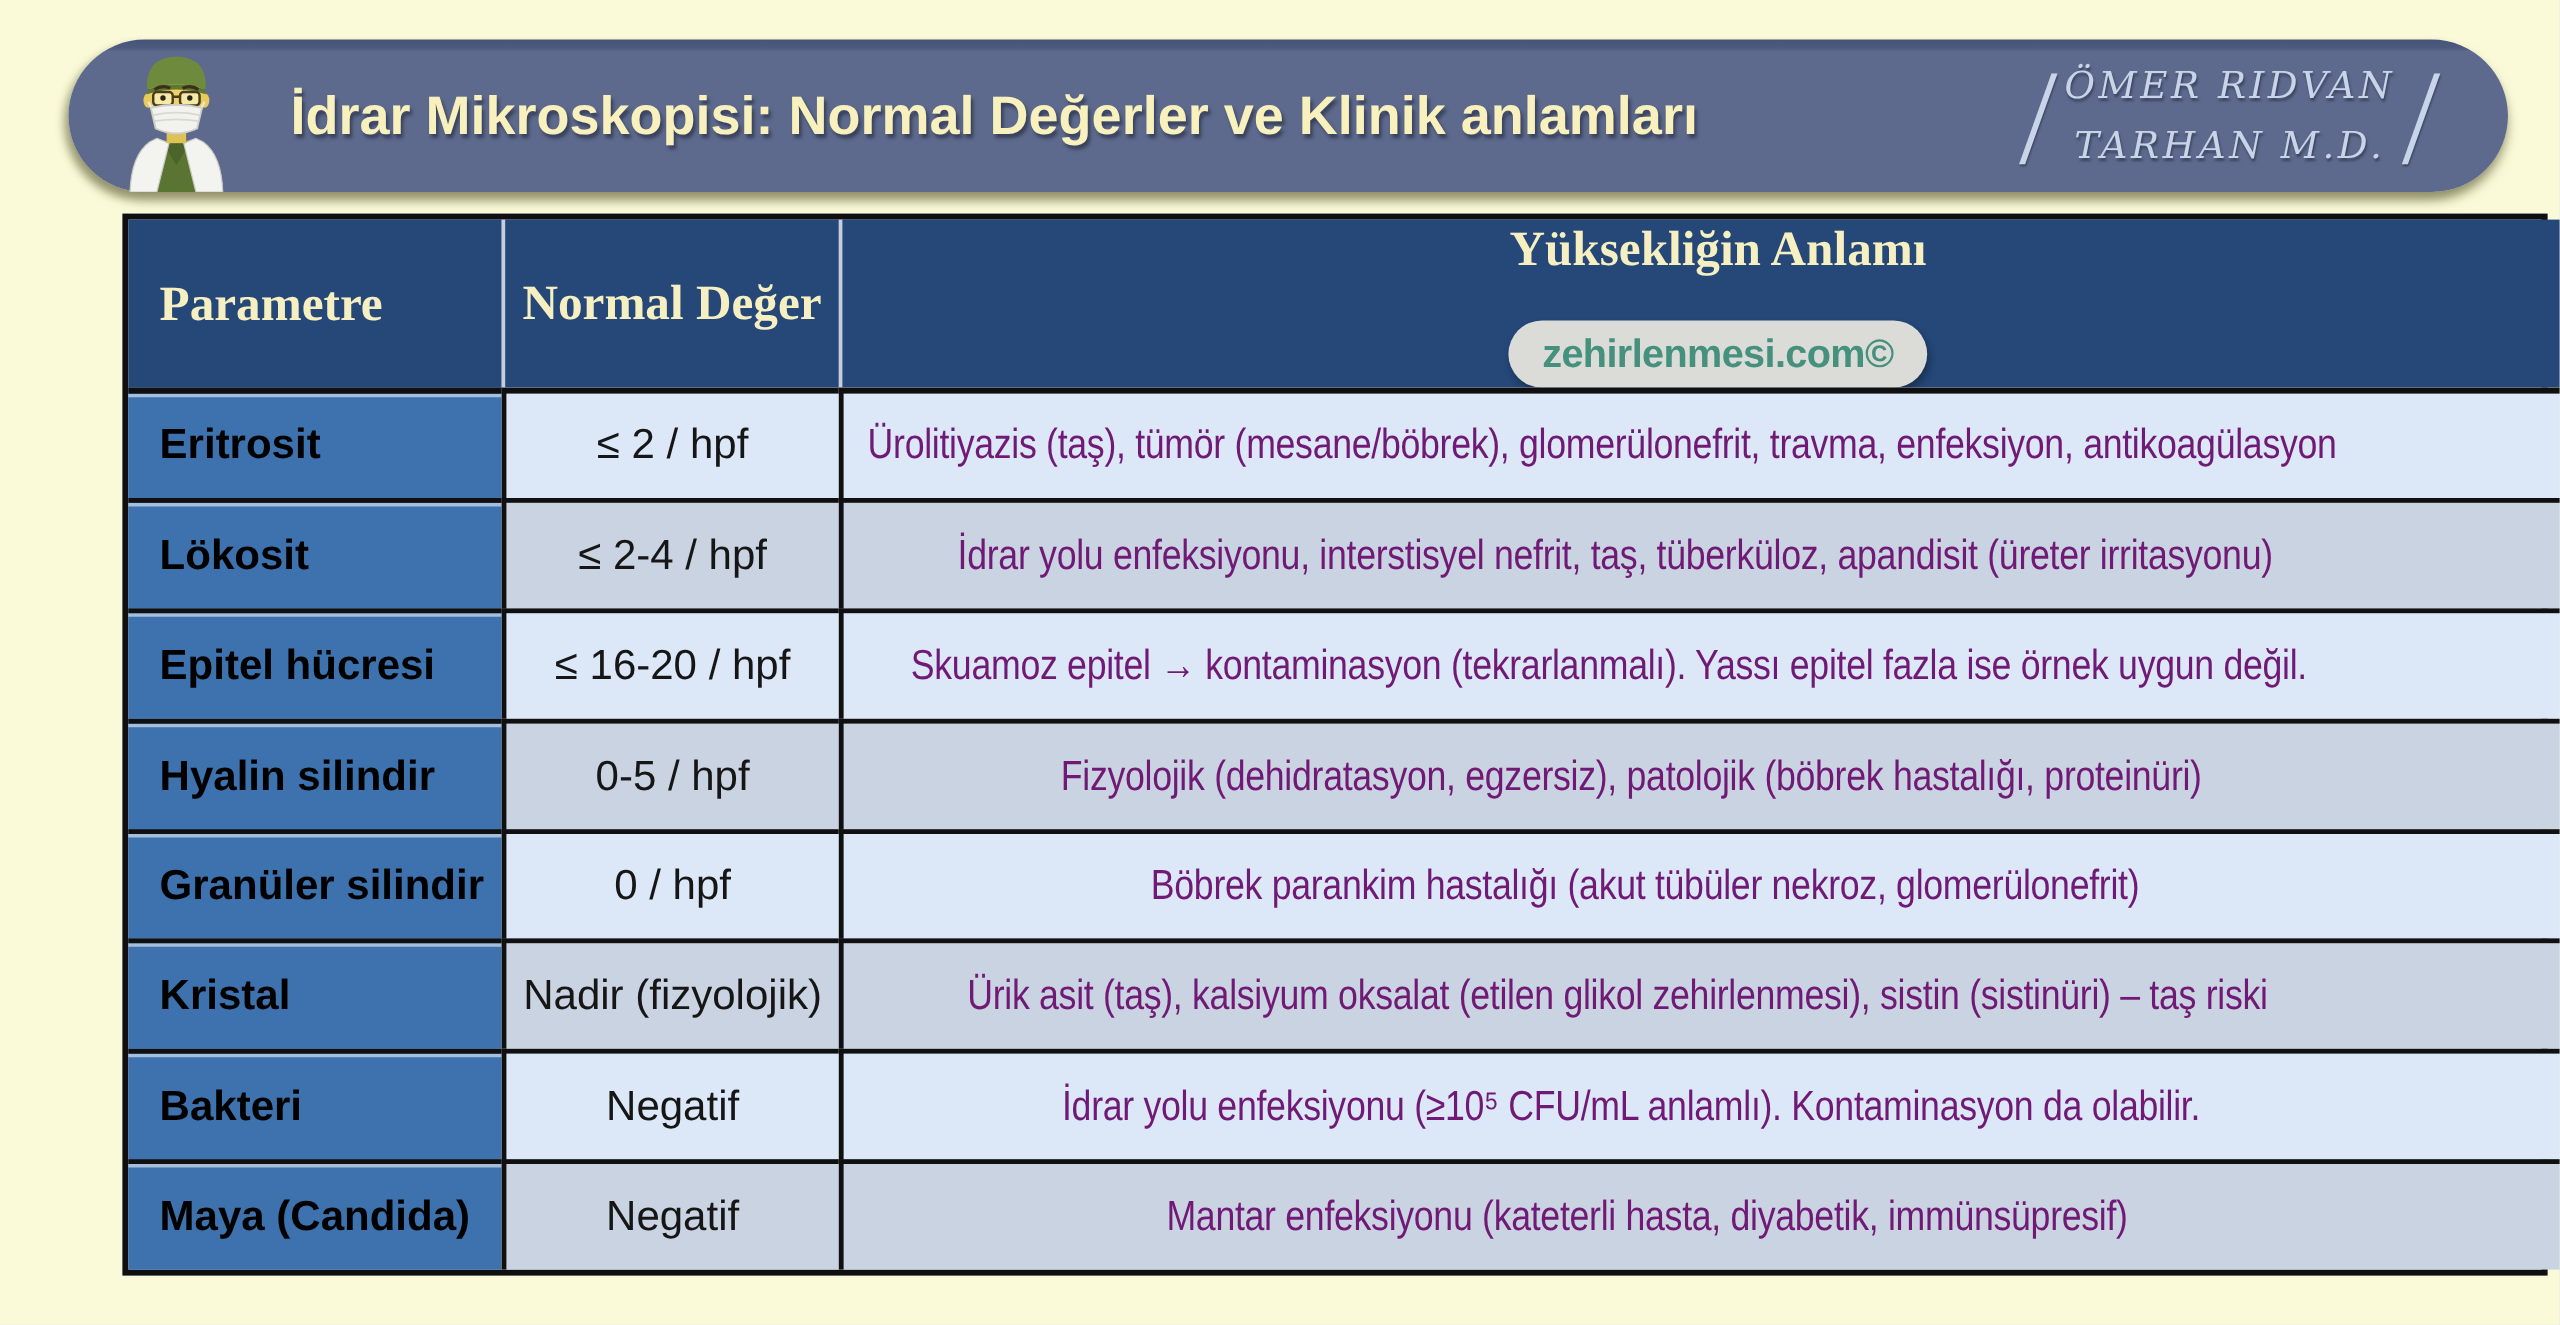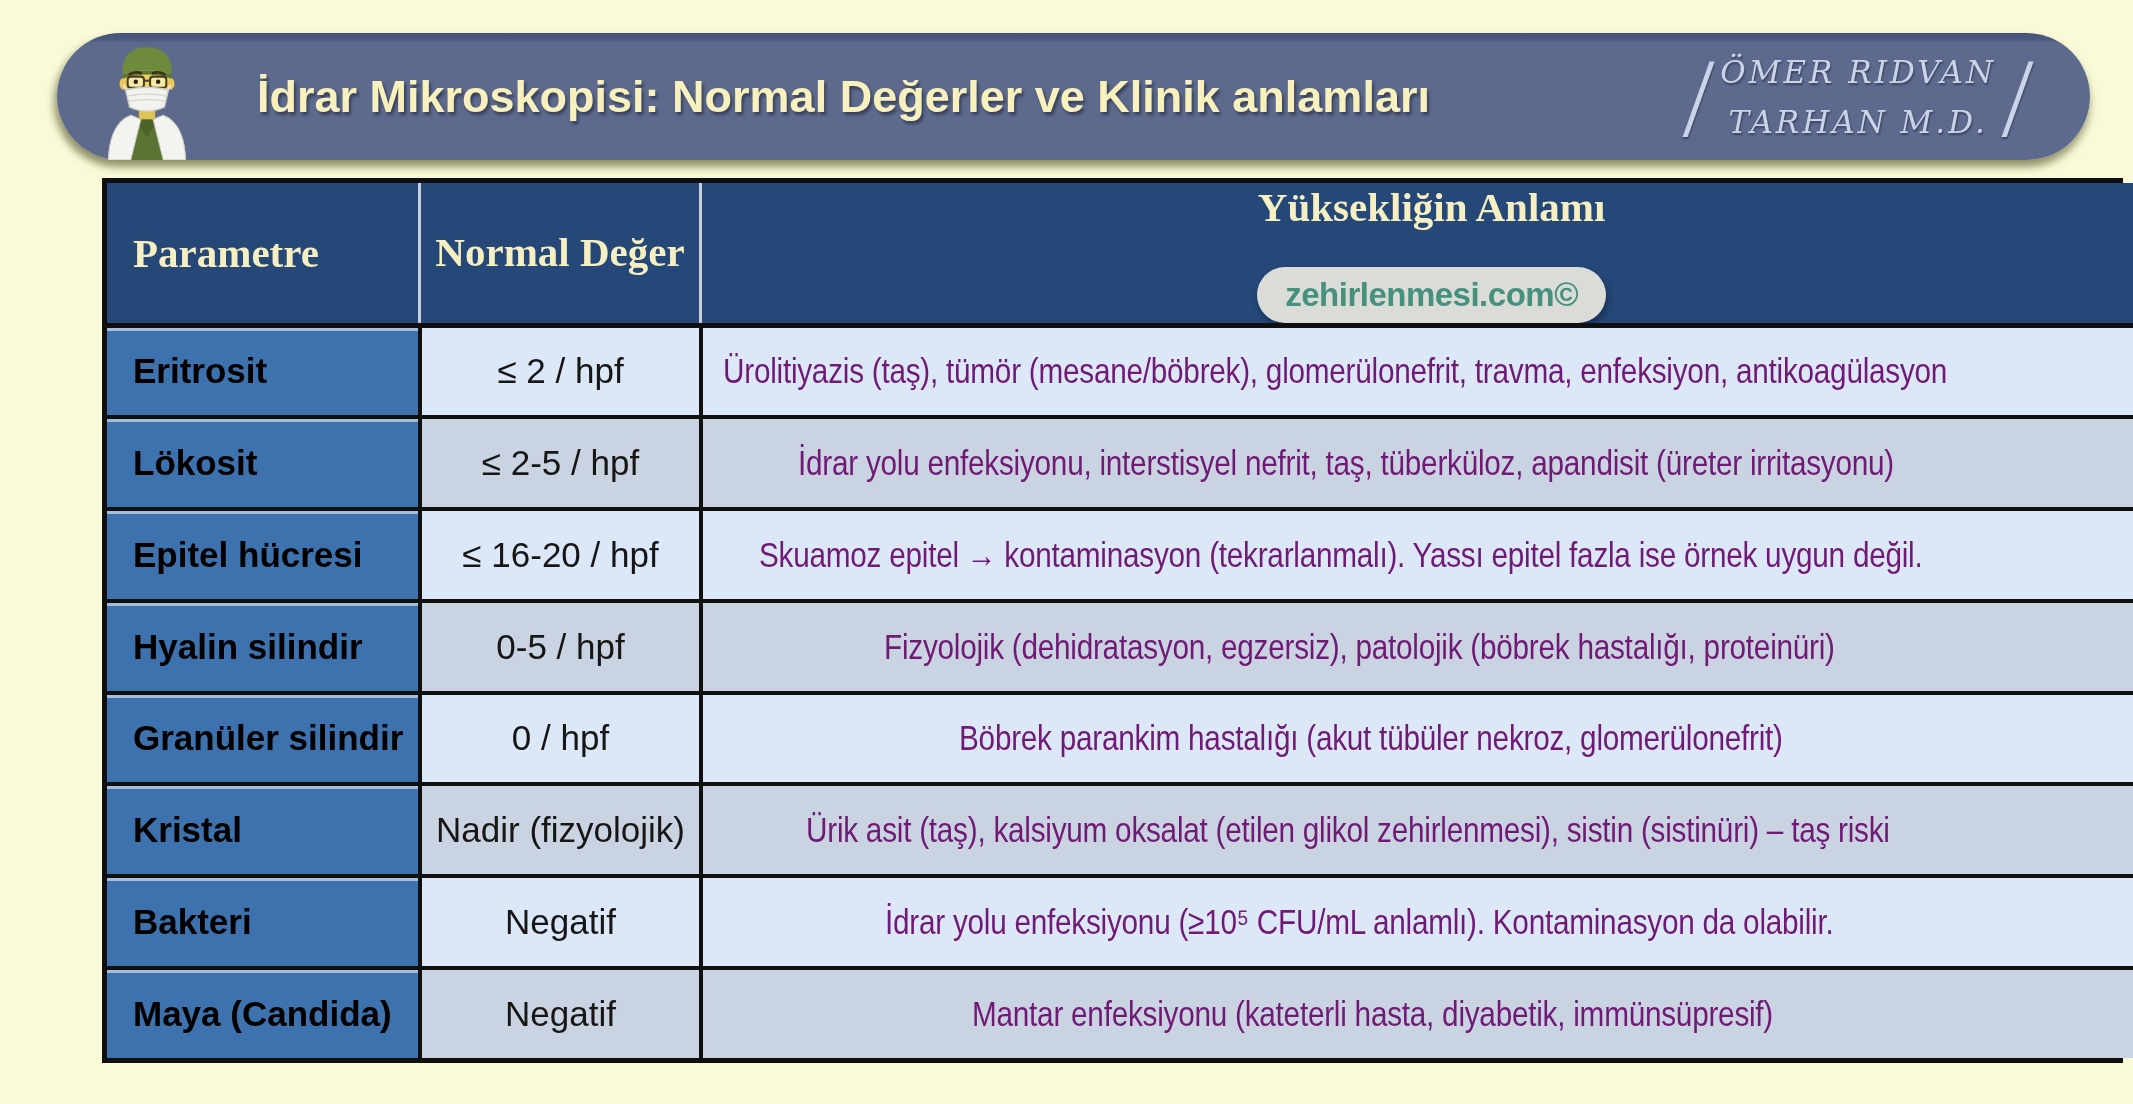--- a/index.html
+++ b/index.html
@@ -12,21 +12,21 @@
   }
   
   .header-bar{
     position:absolute;left:57px;top:33px;width:2033px;height:127px;
     background:linear-gradient(to bottom,#47547a 0px,#4d5a80 7px,#5d6a8d 10px,#5d6a8d 100%);
     border-radius:64px;
     box-shadow:0 7px 9px rgba(110,110,70,.55), -4px 5px 7px rgba(110,110,70,.45);
   }
   .avatar{position:absolute;left:96px;top:40px;width:102px;height:120px;}
   .title{
-    position:absolute;left:257px;top:33px;height:127px;
+    position:absolute;left:242px;top:33px;height:127px;
     display:flex;align-items:center;
     font-size:45px;font-weight:bold;color:#f8f1bd;
     letter-spacing:0px;
     text-shadow:2px 3px 3px rgba(25,30,50,.55);
     white-space:nowrap;
   }
   .signature{
     position:absolute;right:100px;top:42px;height:110px;
     display:flex;align-items:center;gap:6px;
     color:#c9d4e8;font-family:"DejaVu Serif",serif;font-style:italic;
@@ -147,21 +147,21 @@
     <span class="badge">zehirlenmesi.com©</span>
   </div>
 
   <div class="cell c-param row-first">Eritrosit</div>
   <div class="cell c-val bg-light row-first">≤ 2 / hpf</div>
   <div class="cell c-meaning bg-light row-first">
       <span class="squeeze">Ürolitiyazis (taş), tümör (mesane/böbrek), glomerülonefrit, travma, enfeksiyon, antikoagülasyon</span>
     </div>
 
   <div class="cell c-param">Lökosit</div>
-  <div class="cell c-val bg-dark">≤ 2-5 / hpf</div>
+  <div class="cell c-val bg-dark">≤ 2-4 / hpf</div>
   <div class="cell c-meaning bg-dark">
       <span class="squeeze">İdrar yolu enfeksiyonu, interstisyel nefrit, taş, tüberküloz, apandisit (üreter irritasyonu)</span>
     </div>
 
   <div class="cell c-param">Epitel hücresi</div>
   <div class="cell c-val bg-light">≤ 16-20 / hpf</div>
   <div class="cell c-meaning bg-light">
       <span class="squeeze">Skuamoz epitel → kontaminasyon (tekrarlanmalı). Yassı epitel fazla ise örnek uygun değil.</span>
     </div>
 

